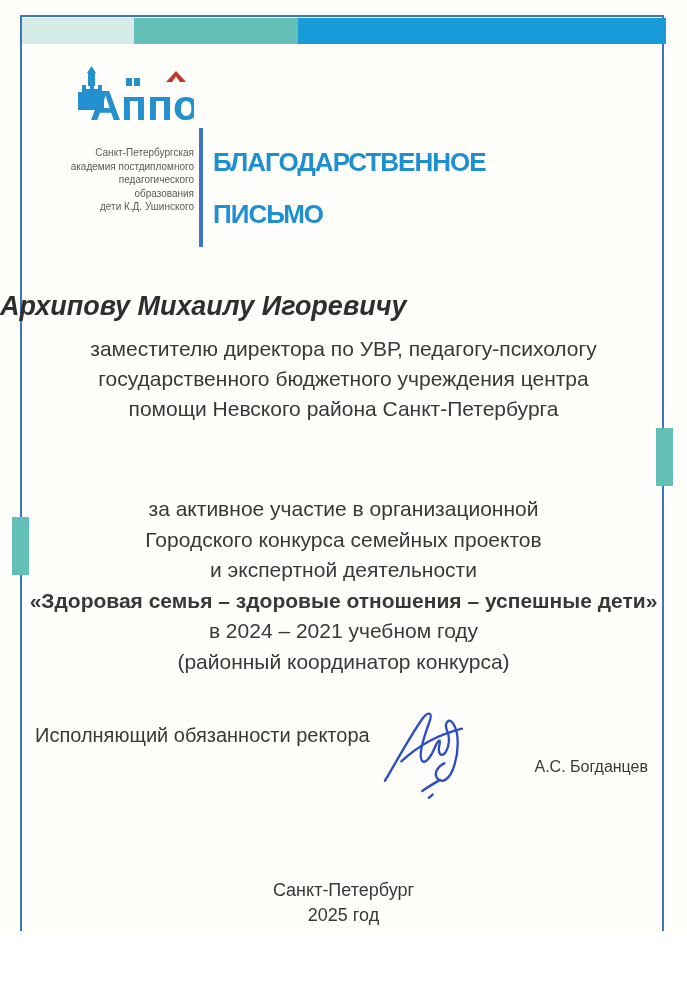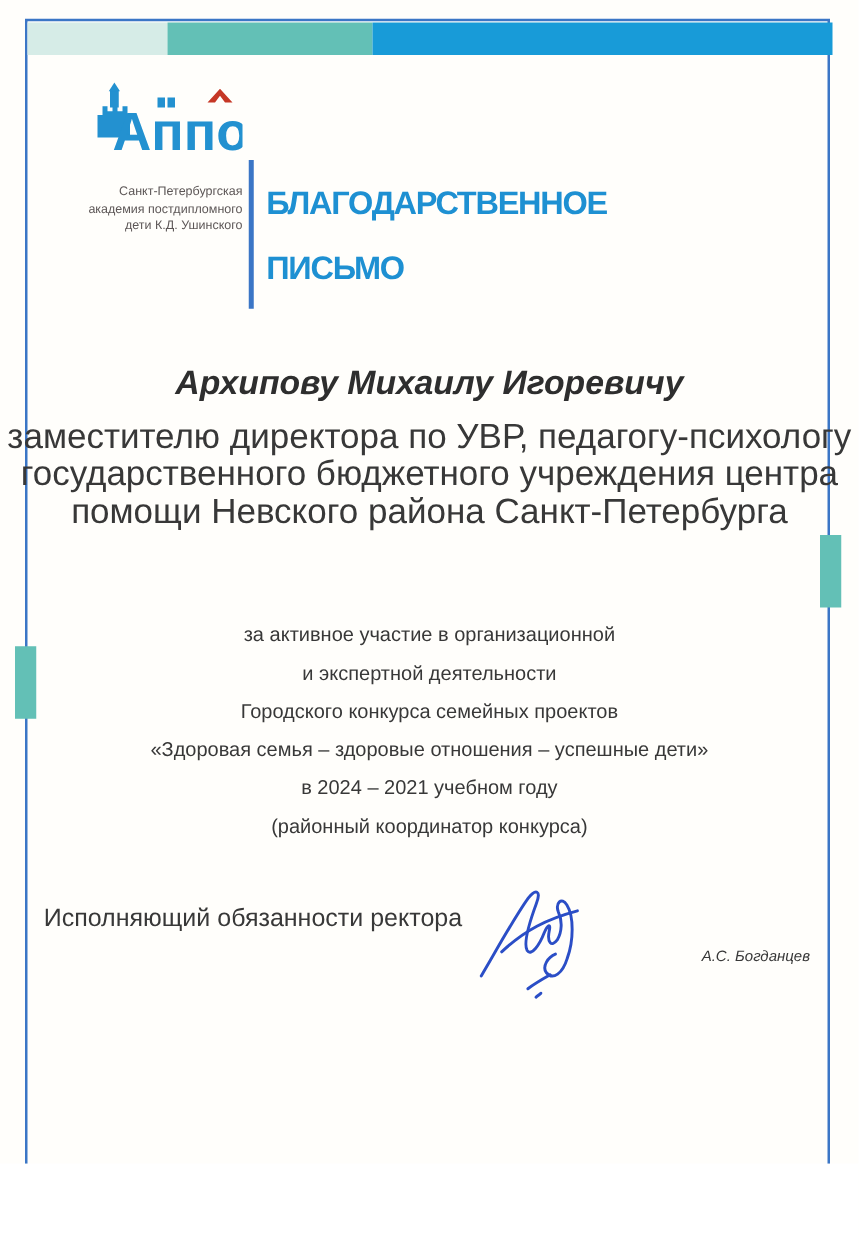--- a/index.html
+++ b/index.html
@@ -27,34 +27,34 @@
   .org-lines{font-size:10px; line-height:13.5px; color:#5d5757; margin-top:16px; letter-spacing:0;}
 
   .divider{position:absolute; left:199px; top:128px; width:4px; height:119px;
     background:var(--border,#2b7fc6);}
   .title{
     position:absolute; left:213px; top:136px; width:450px;
     font-size:26px; font-weight:bold; letter-spacing:-1px; line-height:52px;
     color:var(--title-blue,#1e90d2); white-space:nowrap;
   }
   .recipient-name{
-    position:absolute; left:0; top:291px; width:687px; text-align:center;
+    position:absolute; left:0; top:291px; width:687px; text-align:left;
     font-size:27px; font-weight:bold; font-style:italic; color:#2e2e2e;
   }
   .recipient-desc{
     position:absolute; left:0; top:334px; width:687px; text-align:center;
-    font-size:28px; line-height:30px; color:var(--text,#3a3a3a);
+    font-size:21px; line-height:30px; color:var(--text,#3a3a3a);
   }
   .award{
     position:absolute; left:0; top:494px; width:687px; text-align:center;
-    font-size:16px; line-height:30.5px; color:var(--text,#3a3a3a);
+    font-size:21px; line-height:30.5px; color:var(--text,#3a3a3a);
   }
-  .award .hl{font-weight:normal;}
+  .award .hl{font-weight:bold;}
   .sign-pos{position:absolute; left:35px; top:724px; font-size:20px;}
-  .sign-name{position:absolute; right:39px; top:758px; font-size:12px;font-style:italic;}
+  .sign-name{position:absolute; right:39px; top:758px; font-size:16px;}
   .autograph{position:absolute; left:372px; top:703px; width:110px; height:102px;
     transform:rotate(-3deg);}
   .footer{
     position:absolute; left:0; top:878px; width:687px; text-align:center;
     font-size:18px; line-height:25px; color:var(--text,#3a3a3a);
   }
 </style>
 </head>
 <body>
 
@@ -83,20 +83,21 @@
         <path d="M13,9 L17.5,2 L22,9 Z"></path>
         <rect x="52" y="14" width="6" height="8"></rect>
         <rect x="60" y="14" width="6" height="8"></rect>
         <text x="16" y="56" font-family="Liberation Sans, DejaVu Sans, sans-serif" font-size="43" font-weight="bold">Аппо</text>
       </g>
       <path d="M92,18 L102,7 L112,18 L106,18 L102,12.5 L98,18 Z" fill="#c63726"></path>
     </svg>
     <div class="org-lines">
       <div>Санкт-Петербургская</div>
       <div>академия постдипломного</div>
+      <div>педагогического образования</div>
       <div>дети К.Д. Ушинского</div>
     </div>
   </div>
 
   <div class="divider"></div>
 
   <div class="title">
     <div>БЛАГОДАРСТВЕННОЕ</div>
     <div>ПИСЬМО</div>
   </div>
@@ -104,34 +105,38 @@
   <div class="recipient-name">Архипову Михаилу Игоревичу</div>
 
   <div class="recipient-desc">
     <div>заместителю директора по УВР, педагогу-психологу</div>
     <div>государственного бюджетного учреждения центра</div>
     <div>помощи Невского района Санкт-Петербурга</div>
   </div>
 
   <div class="award">
     <div>за активное участие в организационной</div>
+    <div>Городского конкурса семейных проектов</div>
     <div>и экспертной деятельности</div>
-    <div>Городского конкурса семейных проектов</div>
     <div class="hl">«Здоровая семья – здоровые отношения – успешные дети»</div>
     <div>в 2024 – 2021 учебном году</div>
     <div>(районный координатор конкурса)</div>
   </div>
 
   <span class="sign-pos">Исполняющий обязанности ректора</span>
 
   <svg class="autograph" viewBox="0 0 105 100" xmlns="http://www.w3.org/2000/svg">
     <g fill="none" stroke="#2b4ec6" stroke-width="2.3" stroke-linecap="round">
       <path d="M10,74 C22,56 38,30 50,15 C56,8 61,9 56,20 C50,34 44,50 47,56 C50,61 57,52 61,43 C64,37 67,35 65,42 C63,50 66,55 71,49 C75,43 76,34 73,27 C71,20 76,15 80,22 C85,31 84,50 78,64 C74,75 66,81 61,74 C58,69 63,62 69,60"></path>
       <path d="M27,56 C46,40 64,32 88,27"></path>
       <path d="M46,86 C52,82 58,79 64,76"></path>
       <path d="M52,93 C53,92 55,91 56,90"></path>
     </g>
   </svg>
 
   <span class="sign-name">А.С. Богданцев</span>
 
+  <div class="footer">
+    <div>Санкт-Петербург</div>
+    <div>2025 год</div>
+  </div>
 
 </div>
 
 </body></html>

